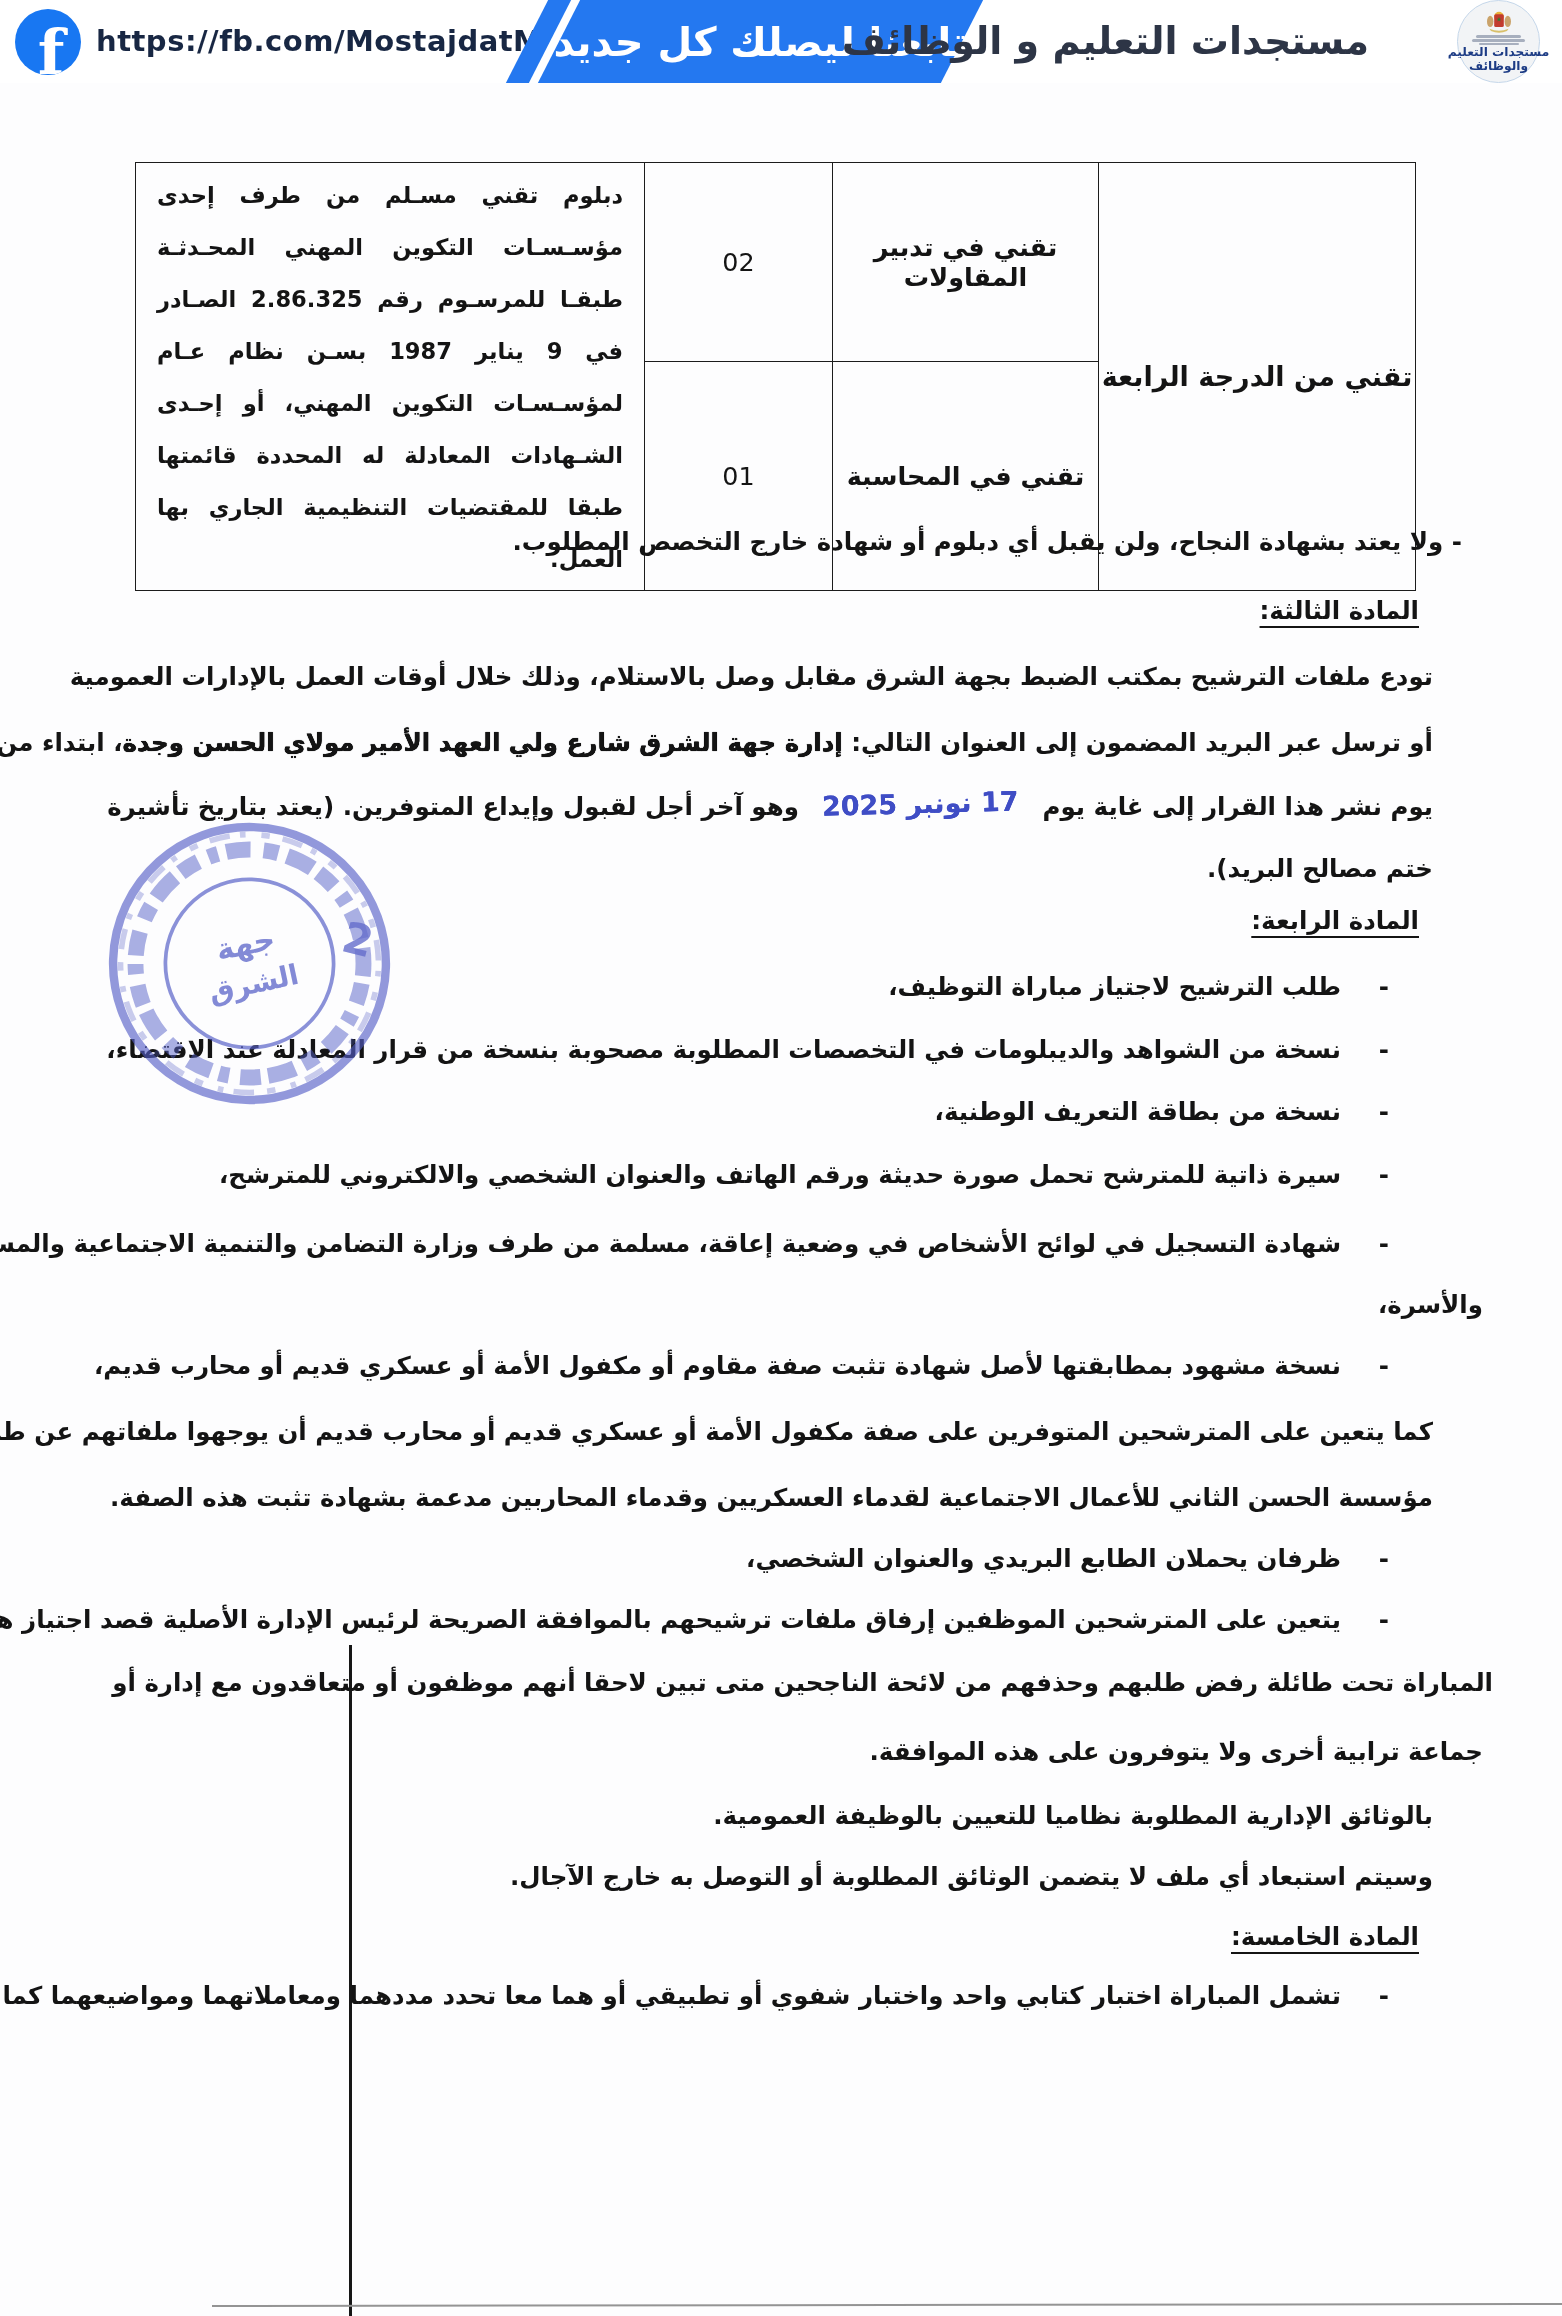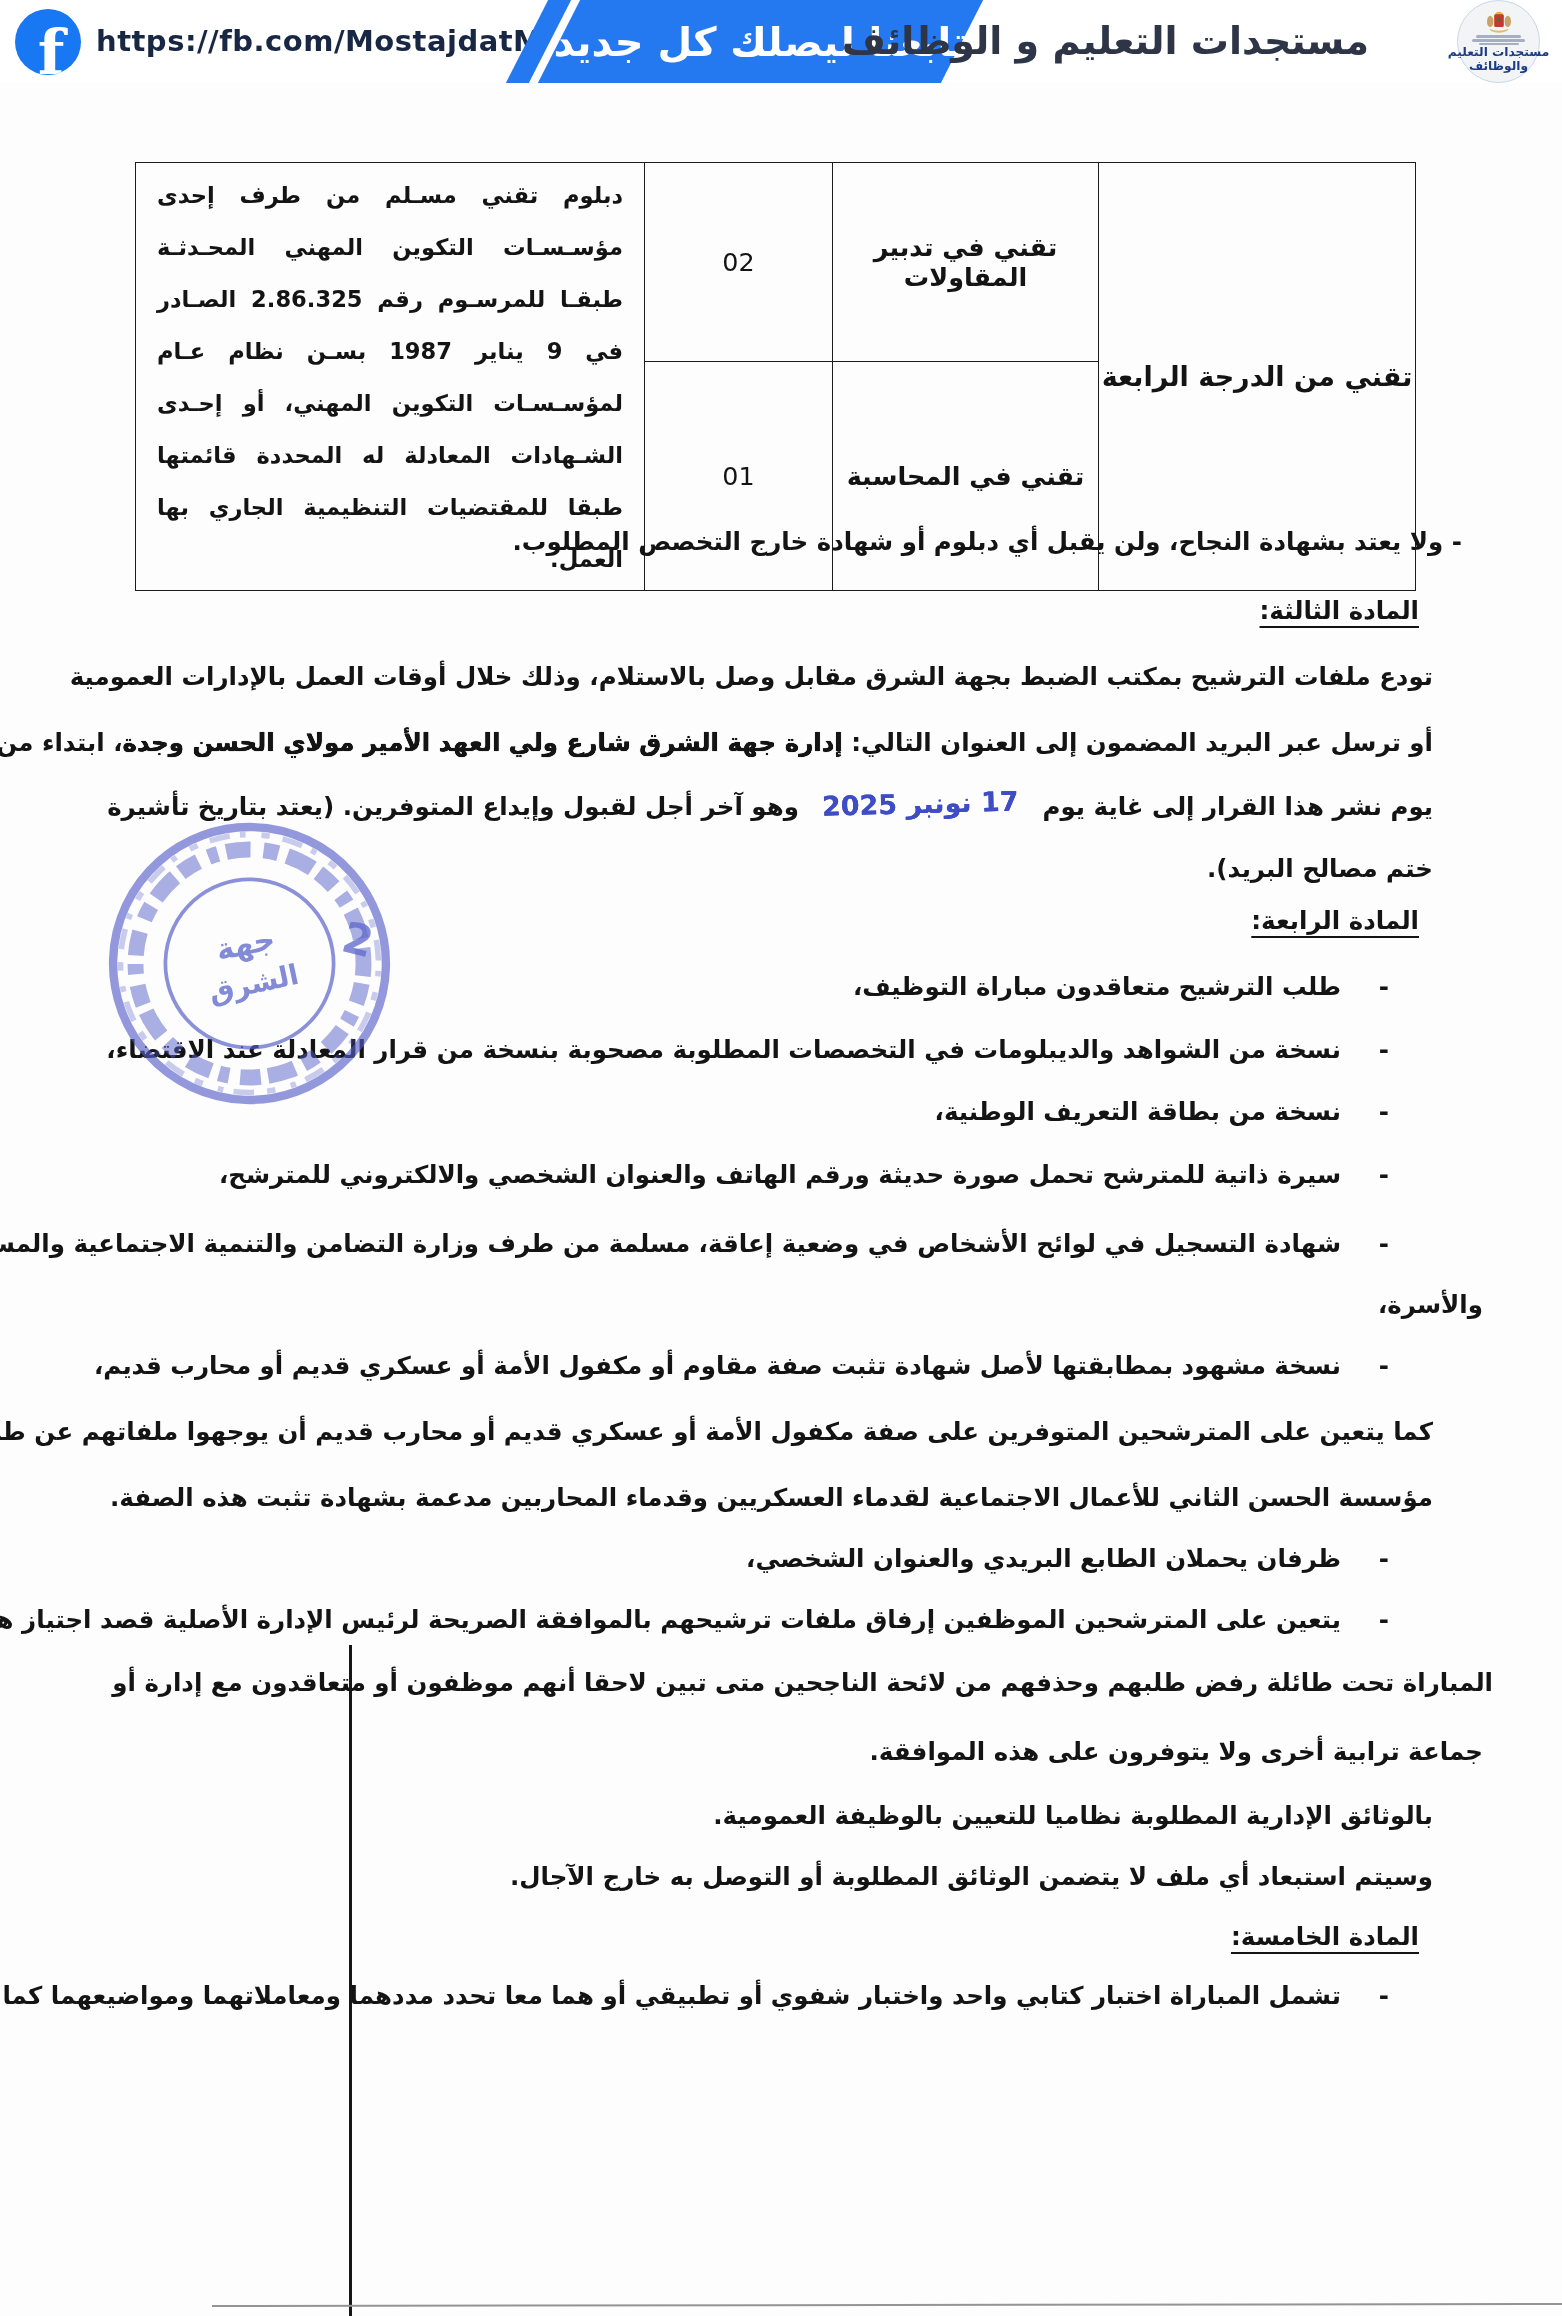--- a/index.html
+++ b/index.html
@@ -133,21 +133,21 @@
     </table>
 
   <div id="doc">
       <div class="line note"><span>- ولا يعتد بشهادة النجاح، ولن يقبل أي دبلوم أو شهادة خارج التخصص المطلوب.</span></div>
       <div class="line heading"><span>المادة الثالثة:</span></div>
       <div class="line para"><span>تودع ملفات الترشيح بمكتب الضبط بجهة الشرق مقابل وصل بالاستلام، وذلك خلال أوقات العمل بالإدارات العمومية</span></div>
       <div class="line para"><span>أو ترسل عبر البريد المضمون إلى العنوان التالي: </span><span class="bold">إدارة جهة الشرق شارع ولي العهد الأمير مولاي الحسن وجدة</span><span>، ابتداء من</span></div>
       <div class="line para"><span>يوم نشر هذا القرار إلى غاية يوم </span><span class="date-stamp">17 نونبر 2025</span><span> وهو آخر أجل لقبول وإيداع المتوفرين. (يعتد بتاريخ تأشيرة</span></div>
       <div class="line para"><span>ختم مصالح البريد).</span></div>
       <div class="line heading"><span>المادة الرابعة:</span></div>
-      <div class="line item"><span>طلب الترشيح متعاقدون مباراة التوظيف،</span></div>
+      <div class="line item"><span>طلب الترشيح لاجتياز مباراة التوظيف،</span></div>
       <div class="line item"><span>نسخة من الشواهد والديبلومات في التخصصات المطلوبة مصحوبة بنسخة من قرار المعادلة عند الاقتضاء،</span></div>
       <div class="line item"><span>نسخة من بطاقة التعريف الوطنية،</span></div>
       <div class="line item"><span>سيرة ذاتية للمترشح تحمل صورة حديثة ورقم الهاتف والعنوان الشخصي والالكتروني للمترشح،</span></div>
       <div class="line item"><span>شهادة التسجيل في لوائح الأشخاص في وضعية إعاقة، مسلمة من طرف وزارة التضامن والتنمية الاجتماعية والمساواة</span></div>
       <div class="line cont"><span>والأسرة،</span></div>
       <div class="line item"><span>نسخة مشهود بمطابقتها لأصل شهادة تثبت صفة مقاوم أو مكفول الأمة أو عسكري قديم أو محارب قديم،</span></div>
       <div class="line para"><span>كما يتعين على المترشحين المتوفرين على صفة مكفول الأمة أو عسكري قديم أو محارب قديم أن يوجهوا ملفاتهم عن طريق</span></div>
       <div class="line para"><span>مؤسسة الحسن الثاني للأعمال الاجتماعية لقدماء العسكريين وقدماء المحاربين مدعمة بشهادة تثبت هذه الصفة.</span></div>
       <div class="line item"><span>ظرفان يحملان الطابع البريدي والعنوان الشخصي،</span></div>
       <div class="line item"><span>يتعين على المترشحين الموظفين إرفاق ملفات ترشيحهم بالموافقة الصريحة لرئيس الإدارة الأصلية قصد اجتياز هذه</span></div>

